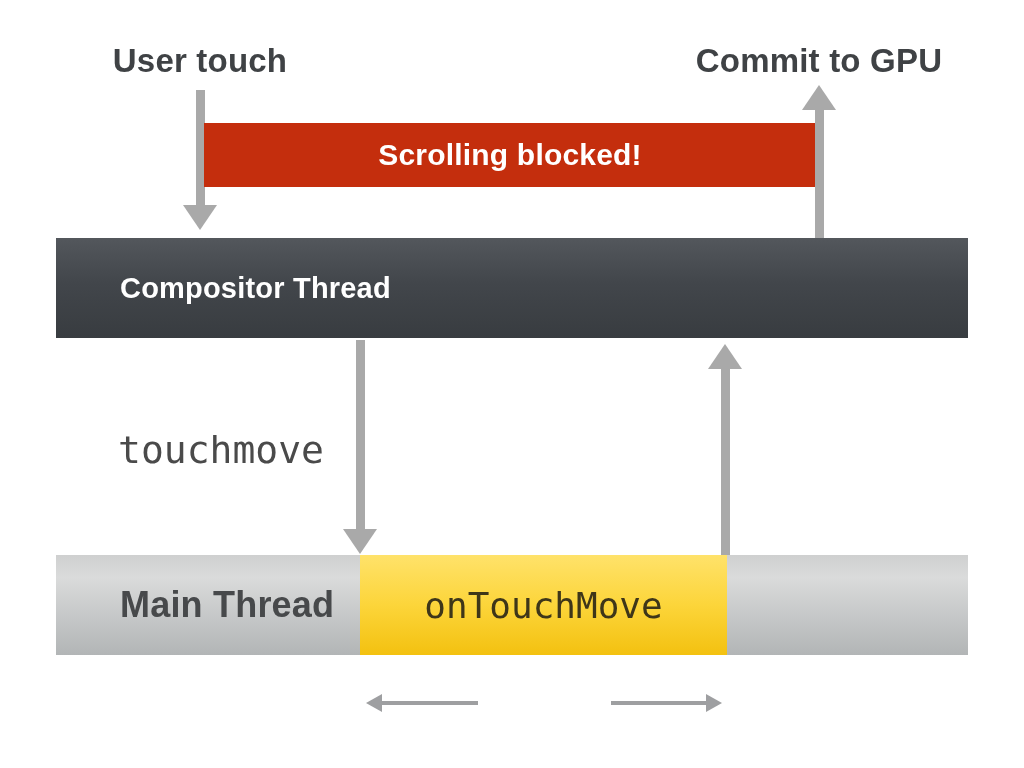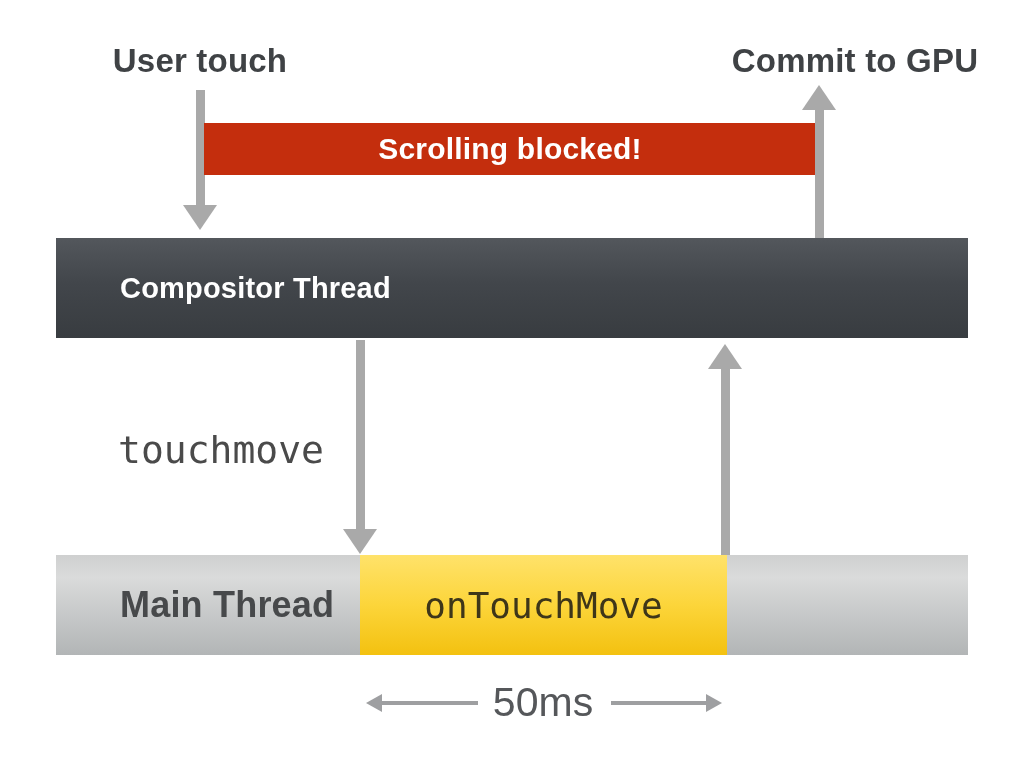--- a/index.html
+++ b/index.html
@@ -28,21 +28,21 @@
   html,body{width:1024px;height:768px;overflow:hidden;}
   body{font-family:"Liberation Sans",sans-serif;background:var(--background);}
   .stage{position:relative;width:1024px;height:768px;background:var(--background);}
 
   .heading{
     position:absolute;top:42px;transform:translateX(-50%);
     font-size:33px;font-weight:bold;color:var(--heading-text);
     white-space:nowrap;letter-spacing:0.2px;
   }
   #user-touch-label{left:200px;}
-  #commit-label{left:819px;margin-left:36px;}
+  #commit-label{left:819px;}
 
   
   .varrow{position:absolute;}
   .varrow .shaft{position:absolute;background:var(--arrow-gray);}
   .head-down{
     position:absolute;width:0;height:0;
     border-left:17px solid transparent;border-right:17px solid transparent;
     border-top:25px solid var(--arrow-gray);
   }
   .head-up{
@@ -61,21 +61,21 @@
 
   #arrow-touchmove{left:0;top:0;}
   #arrow-touchmove .shaft{left:356px;top:340px;width:9px;height:189px;}
   #arrow-touchmove .head-down{left:343px;top:529px;}
 
   #arrow-return{left:0;top:0;}
   #arrow-return .shaft{left:721px;top:367px;width:9px;height:188px;}
   #arrow-return .head-up{left:708px;top:344px;}
 
   #blocked-banner{
-    position:absolute;left:204px;top:123px;width:612px;height:52px;
+    position:absolute;left:204px;top:123px;width:612px;height:64px;
     background:var(--blocked-red);
     display:flex;align-items:center;justify-content:center;
     color:var(--blocked-text);font-size:30px;font-weight:bold;letter-spacing:0.2px;
   }
 
   #compositor-bar{
     position:absolute;left:56px;top:238px;width:912px;height:100px;
     background:linear-gradient(180deg,var(--compositor-top) 0%,var(--compositor-mid) 45%,var(--compositor-bottom) 100%);
     display:flex;align-items:center;
     padding-left:64px;
@@ -174,20 +174,19 @@
     <div id="task-block">
       <span class="task-label">onTouchMove</span>
     </div>
   </div>
 
   <div id="duration-arrow-left" class="harrow">
     <div class="hshaft"></div>
     <div class="head-left"></div>
   </div>
 
-  <div id="duration-label">50ms</div>
 
   <div id="duration-arrow-right" class="harrow">
     <div class="hshaft"></div>
     <div class="head-right"></div>
   </div>
 
 </div>
 
 </body></html>

